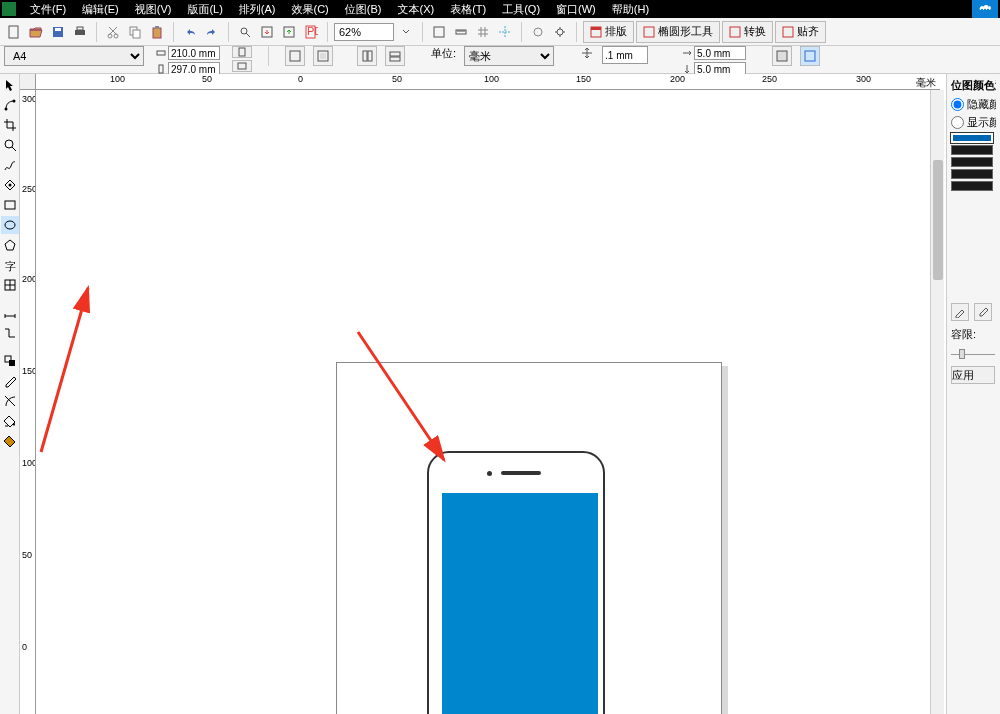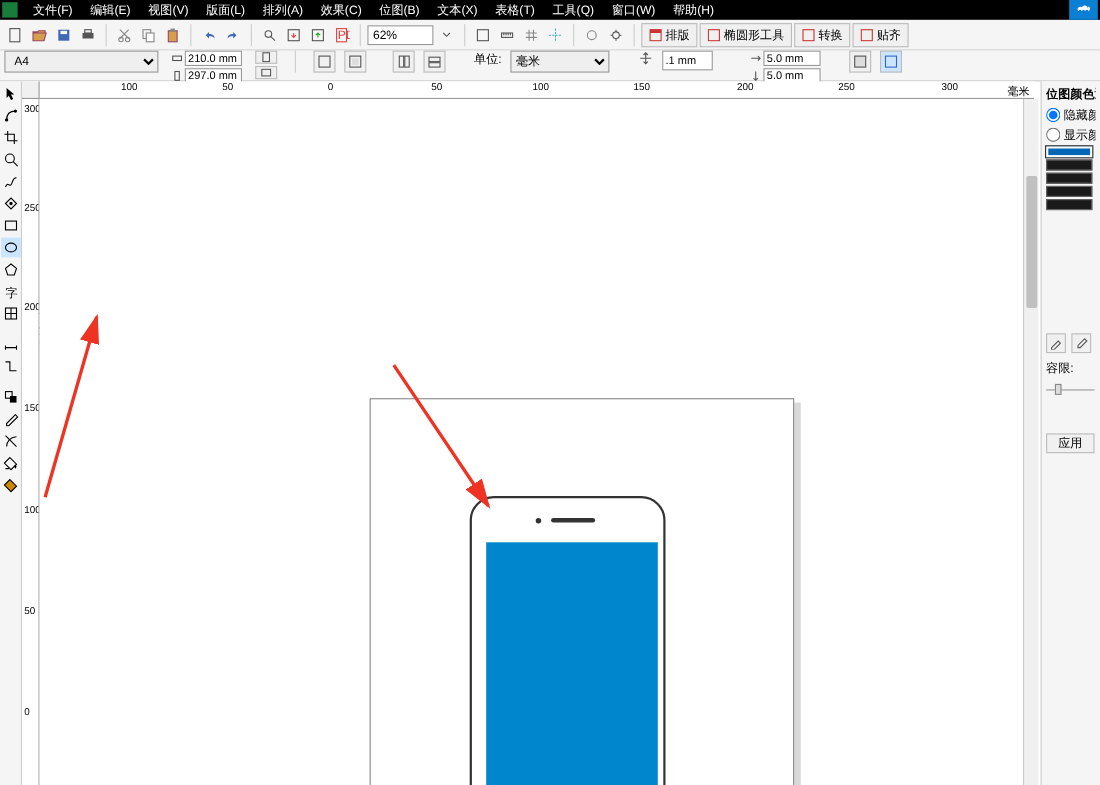--- a/index.html
+++ b/index.html
@@ -71,21 +71,21 @@
 .right-title { font-size: 11px; font-weight: bold; margin-bottom: 4px; white-space: nowrap; overflow: hidden; }
 .right-radio { display: flex; align-items: center; gap: 3px; margin-bottom: 3px; white-space: nowrap; overflow: hidden; }
 .right-swatch { width: 42px; height: 10px; border: 1px solid #666; margin-bottom: 2px; }
 .right-swatch.blue { background: #0066b3; border: 2px solid #fff; outline: 1px solid #333; }
 .right-swatch.black { background: #1a1a1a; }
 .right-btn { width: 18px; height: 18px; border: 1px solid #bbb; background: #f0f0f0; display: inline-flex; align-items: center; justify-content: center; margin-right: 2px; margin-top: 110px; }
 .right-label { margin-top: 6px; }
 .right-slider { width: 44px; height: 16px; position: relative; margin-top: 4px; }
 .right-slider-track { position: absolute; left: 0; top: 8px; width: 100%; height: 1px; background: #999; }
 .right-slider-thumb { position: absolute; left: 8px; top: 3px; width: 6px; height: 10px; background: #ddd; border: 1px solid #888; }
-.right-apply { width: 44px; height: 18px; border: 1px solid #bbb; background: #f0f0f0; margin-top: 32px; text-align: center; line-height: 16px; overflow: hidden; }
+.right-apply { width: 44px; height: 18px; border: 1px solid #bbb; background: #f0f0f0; margin-top: 4px; line-height: 16px; overflow: hidden; }
 
 
 .scroll-v { position: absolute; right: 56px; top: 90px; width: 14px; bottom: 0; background: #f0f0f0; border-left: 1px solid #ccc; }
 .scroll-v-thumb { position: absolute; left: 2px; top: 70px; width: 10px; height: 120px; background: #c0c0c0; border-radius: 2px; }
 
 svg { display: block; }
 </style>
 </head>
 <body>
 

